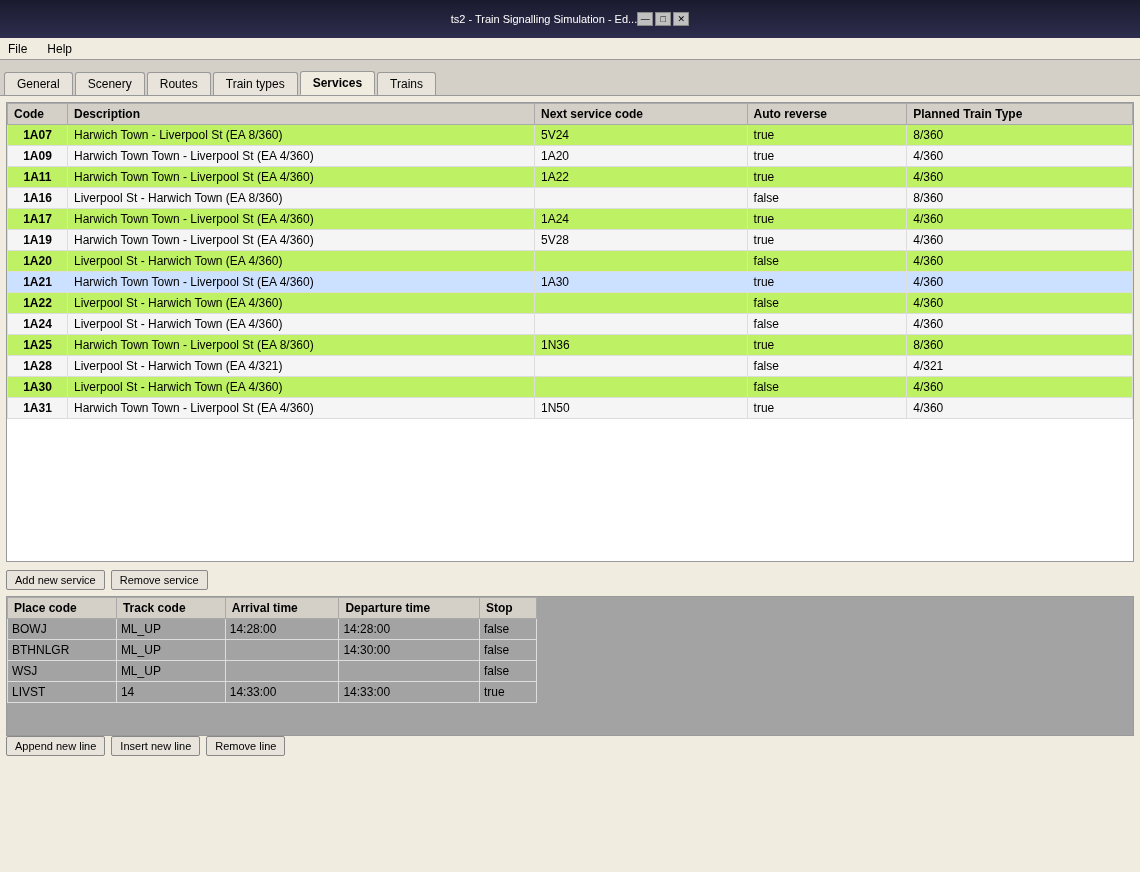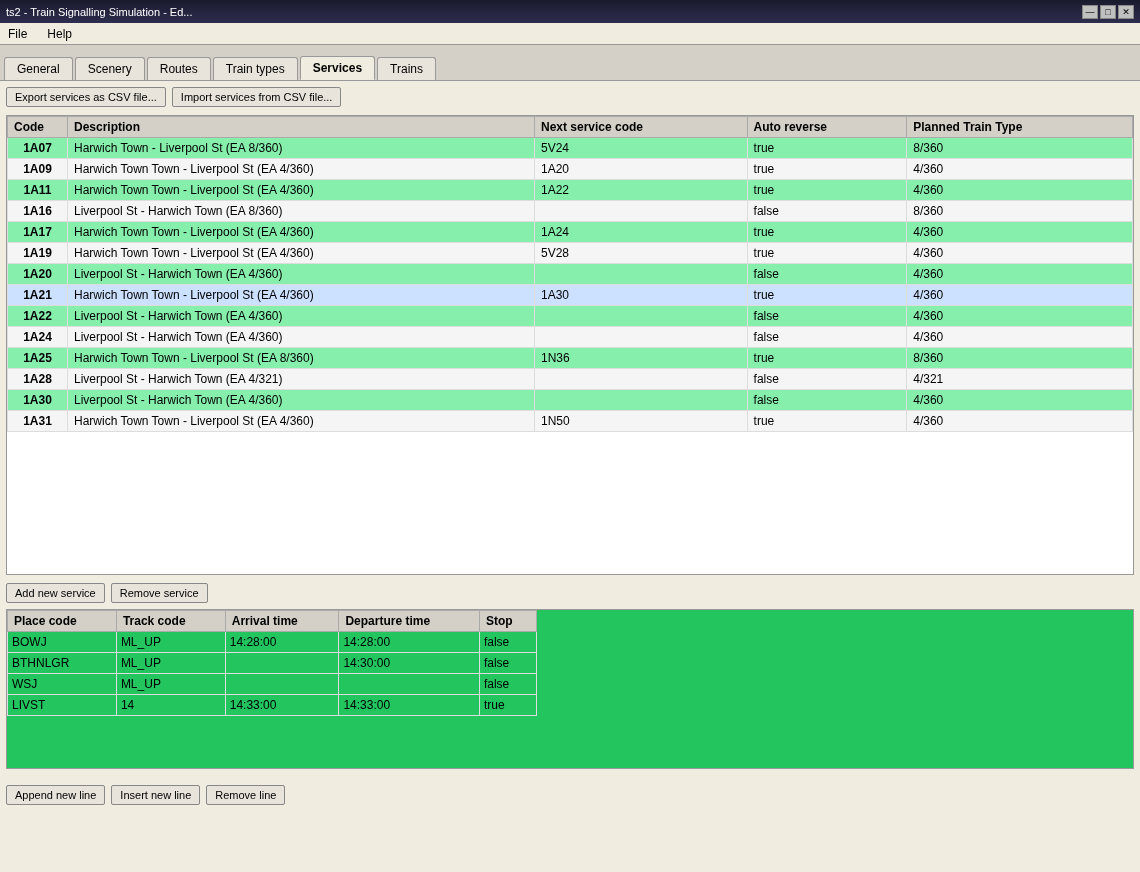--- a/index.html
+++ b/index.html
@@ -8,24 +8,24 @@
       font-size: 12px;
       background: #d4d0c8;
       width: 1140px;
       height: 872px;
       overflow: hidden;
     }
 
     
     #title-bar {
       background: linear-gradient(to bottom, #1a1a2e, #2d2d4e);
-      height: 23px;
+      height: 38px;
       display: flex;
       align-items: center;
-      justify-content: space-between;
+      justify-content: center;
       padding: 0 6px;
       color: white;
       font-size: 11px;
     }
     #title-bar-controls {
       display: flex;
       gap: 2px;
     }
     .title-btn {
       width: 16px;
@@ -121,21 +121,21 @@
       background: #d4d0c8;
     }
     #services-table th {
       border: 1px solid #aaa;
       padding: 3px 6px;
       text-align: left;
       font-size: 12px;
       font-weight: bold;
     }
     #services-table tbody tr {
-      background: #86efac;
+      background: #bef264;
     }
     #services-table tbody tr:nth-child(even) {
       background: #f5f5f5;
     }
     #services-table tbody tr.selected {
       background: #cce0ff;
     }
     #services-table td {
       border: 1px solid #ddd;
       padding: 3px 6px;
@@ -150,24 +150,24 @@
     
     #service-buttons {
       display: flex;
       gap: 6px;
       margin-bottom: 6px;
     }
 
     
     #detail-table-container {
       border: 1px solid #999;
-      background: #22c55e;
-      height: 160px;
+      background: #a3a3a3;
+      height: 140px;
       overflow-y: auto;
-      margin-bottom: 16px;
+      margin-bottom: 0;
     }
     #detail-table {
       width: 530px;
       border-collapse: collapse;
     }
     #detail-table thead tr {
       background: #d4d0c8;
     }
     #detail-table th {
       border: 1px solid #aaa;
@@ -214,24 +214,20 @@
 <div class="tab">General</div>
     <div class="tab">Scenery</div>
     <div class="tab">Routes</div>
     <div class="tab">Train types</div>
     <div class="tab active">Services</div>
     <div class="tab">Trains</div>
   </div>
 
 <div id="main-content">
 
-  <div id="toolbar">
-    <button class="toolbar-btn">Export services as CSV file...</button>
-    <button class="toolbar-btn">Import services from CSV file...</button>
-  </div>
 
   <div id="services-table-container">
     <table id="services-table">
       <thead>
         <tr>
         <th>Code</th>
             <th>Description</th>
             <th>Next service code</th>
             <th>Auto reverse</th>
             <th>Planned Train Type</th>

